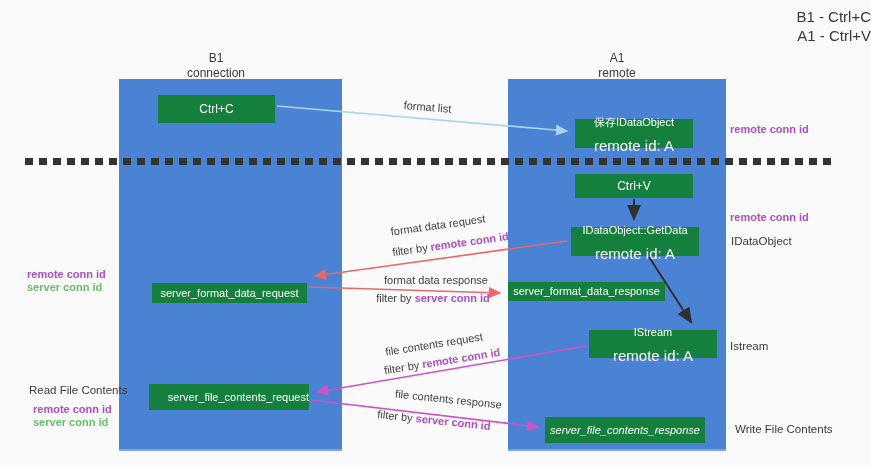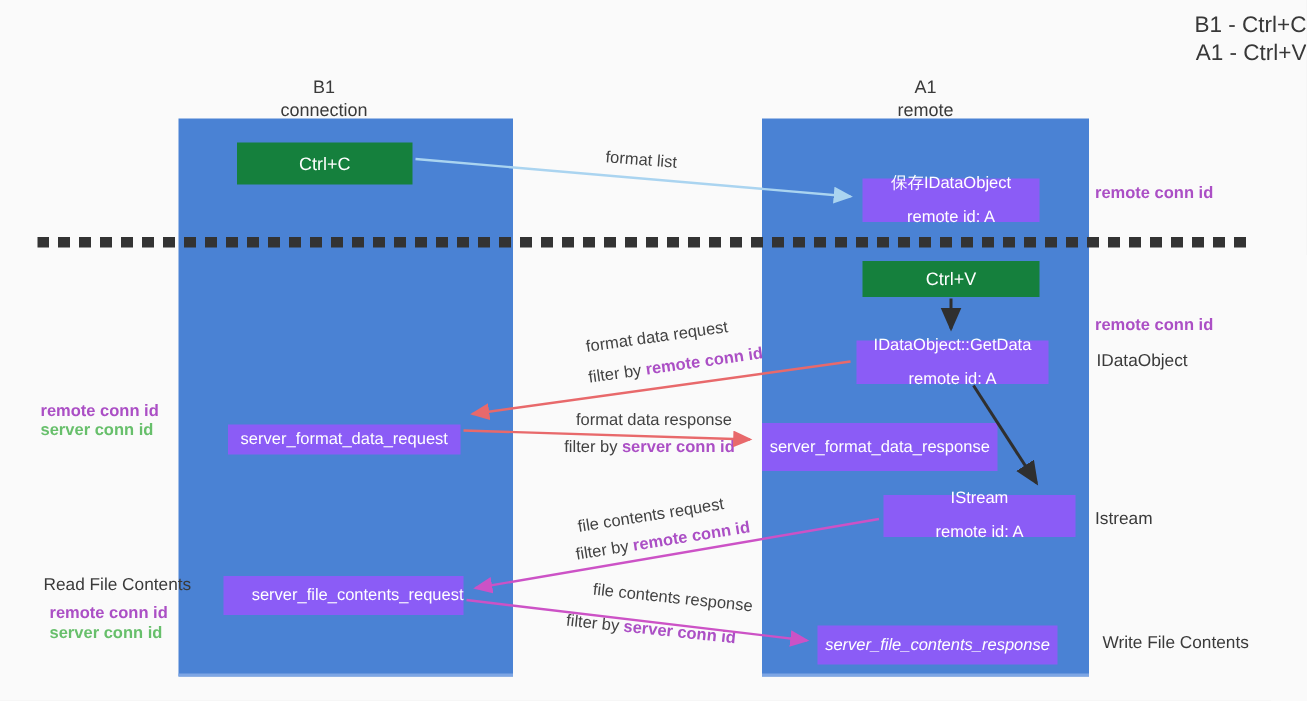--- a/index.html
+++ b/index.html
@@ -11,22 +11,22 @@
     color:#3b3b3b;
   }
   .abs { position:absolute; }
   .title-block { left:0; top:7px; width:871px; text-align:right;
     font-size:15px; line-height:19px; color:#383838; }
   .lane-header { text-align:center; font-size:12px; line-height:15px; color:#3a3a3a; }
   .lane { background:#4a82d4; border-bottom:2px solid #7ea6e4; }
   .node { display:flex; flex-direction:column; align-items:center; justify-content:center;
           text-align:center; color:#fff; }
   .node-green { background:#15803d; font-size:12px; }
-  .node-orange { background:#8b5cf6; font-size:11px; line-height:13px; }
-  .node-orange .sub { font-size:11px;margin-top:10px; }
+  .node-orange { background:#15803d; font-size:11px; line-height:13px; }
+  .node-orange .sub { font-size:15px;margin-top:10px; }
   .annot { font-size:11.5px; color:#3a3a3a; white-space:nowrap; }
   .conn-id { font-size:11px; font-weight:bold; line-height:13px; white-space:nowrap; }
   .purple { color:#ab4fc5; }
   .green-t { color:#67bf6b; }
   .arrow-label { font-size:11px; color:#424242; text-align:center; white-space:nowrap; }
   .arrow-label .cid { font-weight:bold; color:#ab4fc5; margin-left:3px; }
   .dashline { height:7px;
     background:repeating-linear-gradient(90deg,#333 0 8px,transparent 8px 14px); }
   svg.overlay { position:absolute; left:0; top:0; pointer-events:none; }
 </style>
@@ -69,21 +69,21 @@
 
   <div class="abs node node-orange" style="left:571px; top:227px; width:128px; height:29px;">
     <span>IDataObject::GetData</span>
     <span class="sub">remote id: A</span>
   </div>
 
   <div class="abs node node-orange" style="left:152px; top:283px; width:155px; height:20px;">
     <span>server_format_data_request</span>
   </div>
 
-  <div class="abs node node-orange" style="left:508px; top:282px; width:157px; height:32px;">
+  <div class="abs node node-orange" style="left:508px; top:282px; width:157px; height:19px;">
     <span>server_format_data_response</span>
   </div>
 
   <div class="abs node node-orange" style="left:589px; top:330px; width:128px; height:28px;">
     <span>IStream</span>
     <span class="sub">remote id: A</span>
   </div>
 
   <div class="abs node node-orange" style="left:149px; top:384px; width:160px; height:26px;align-items:flex-end;">
     <span>server_file_contents_request</span>

